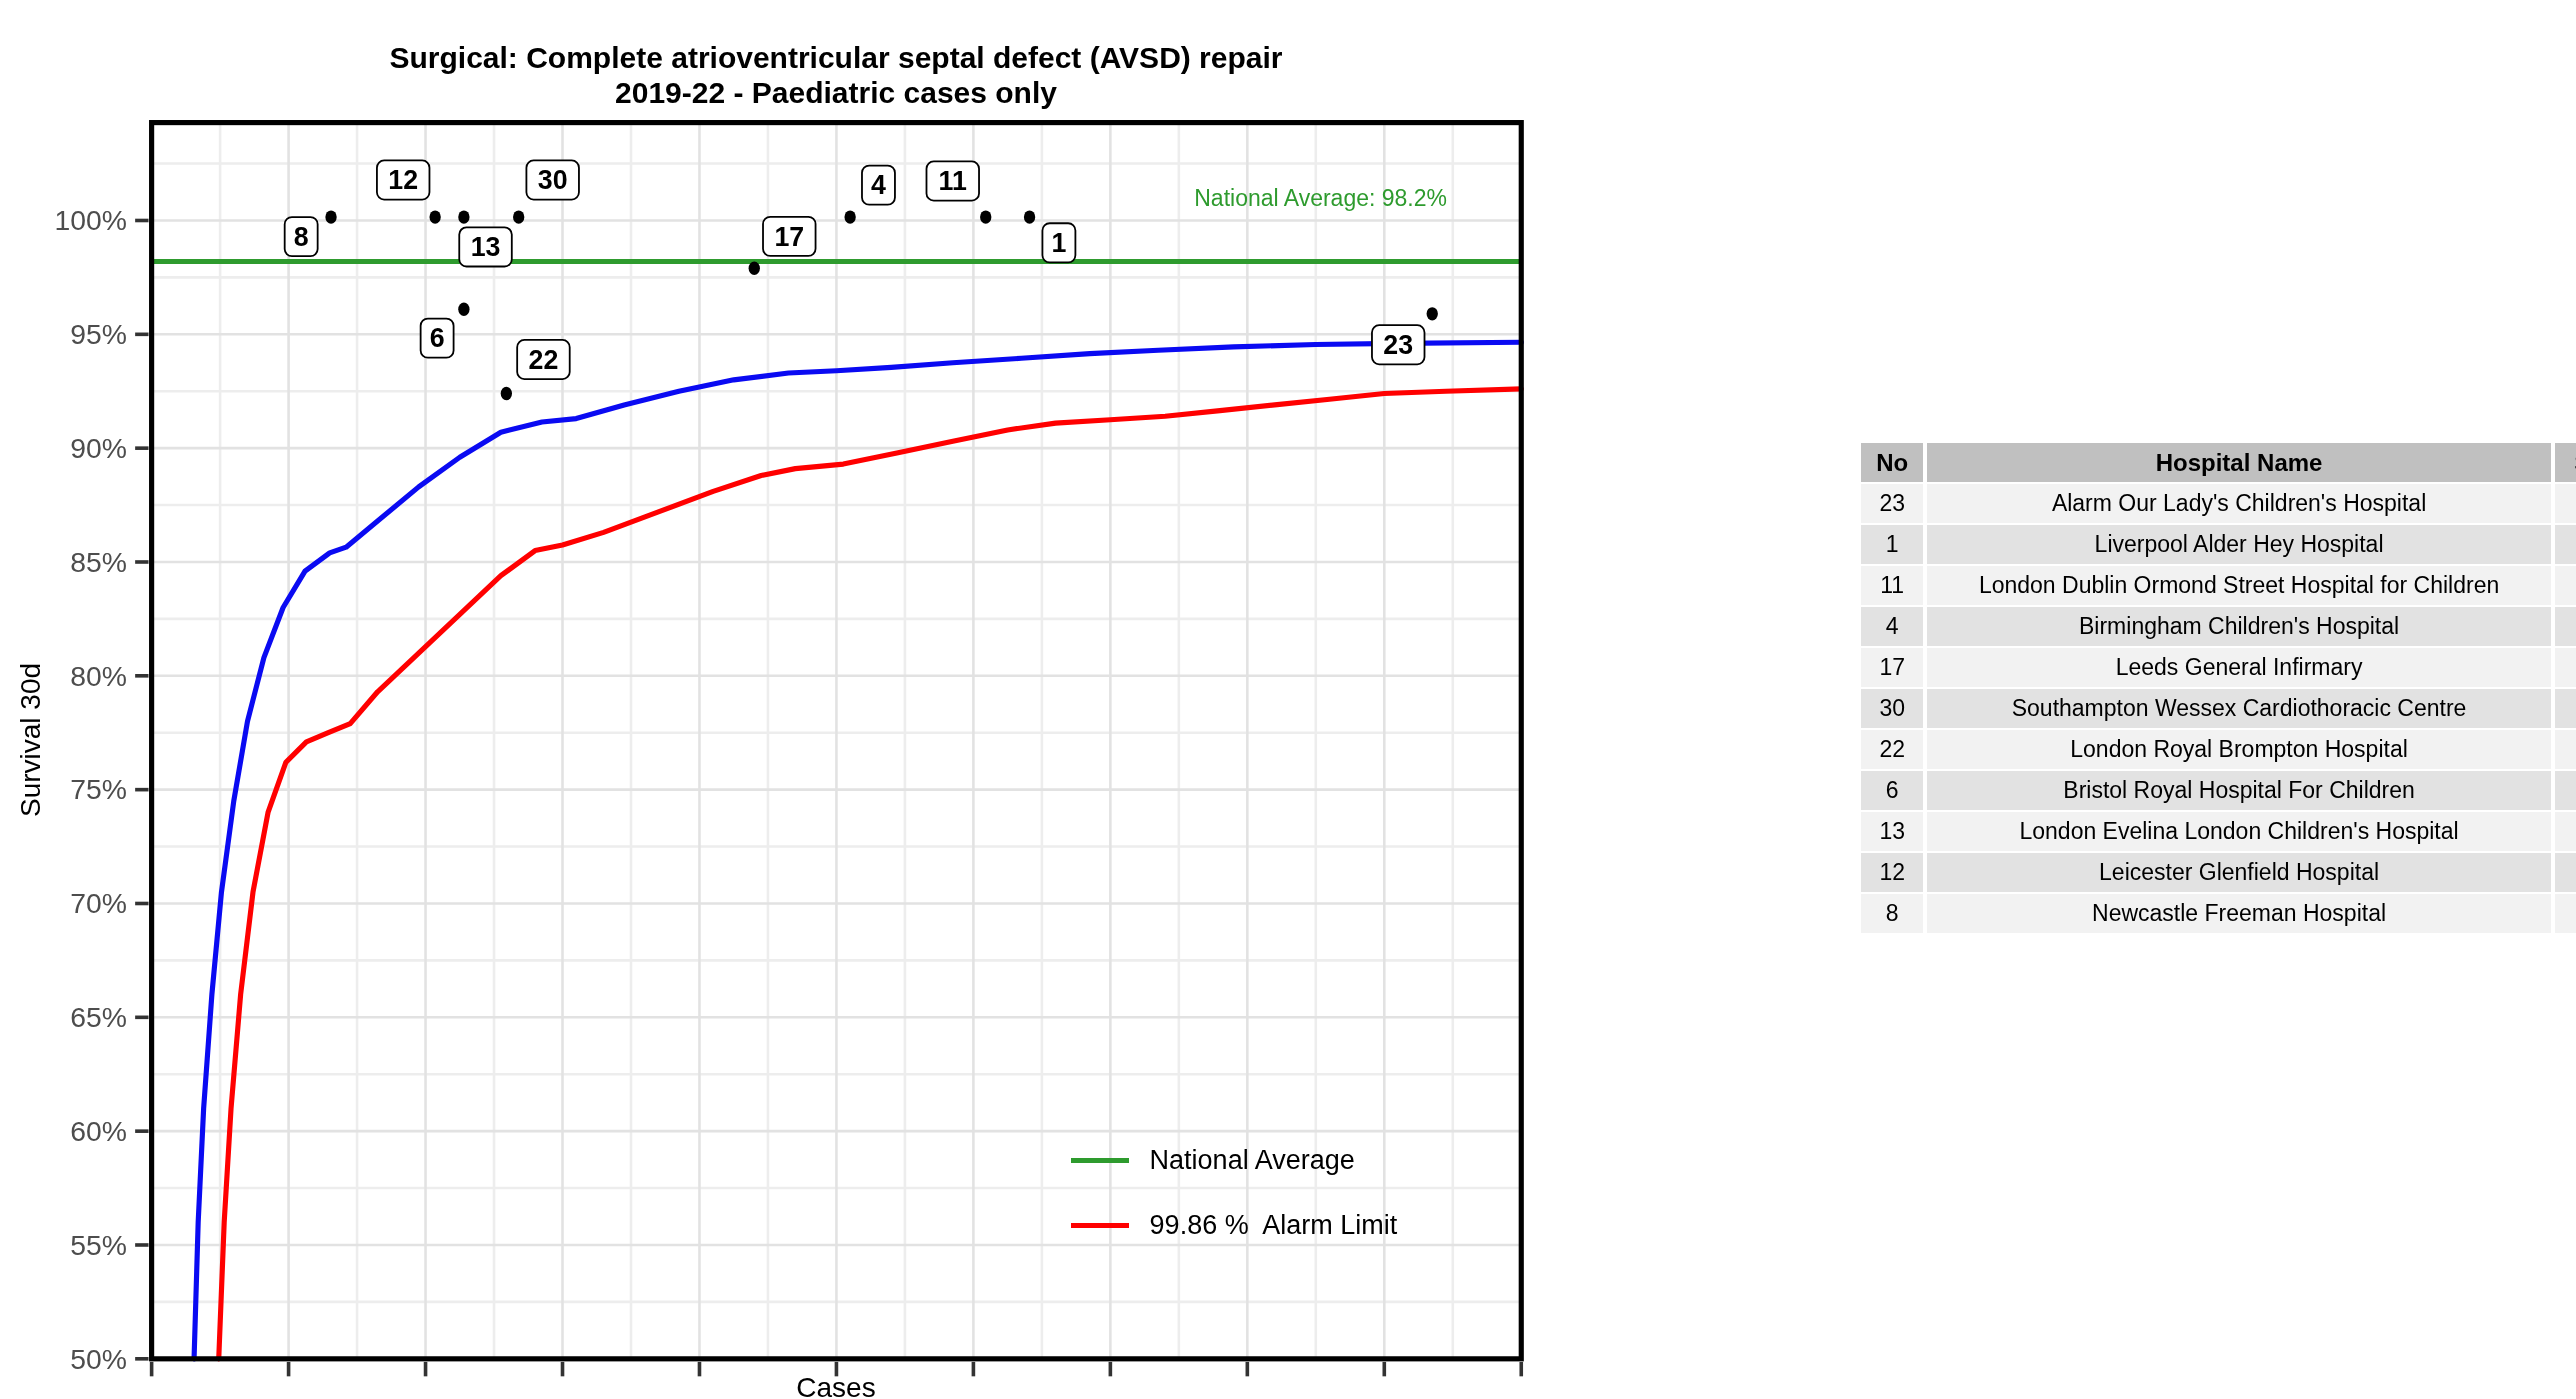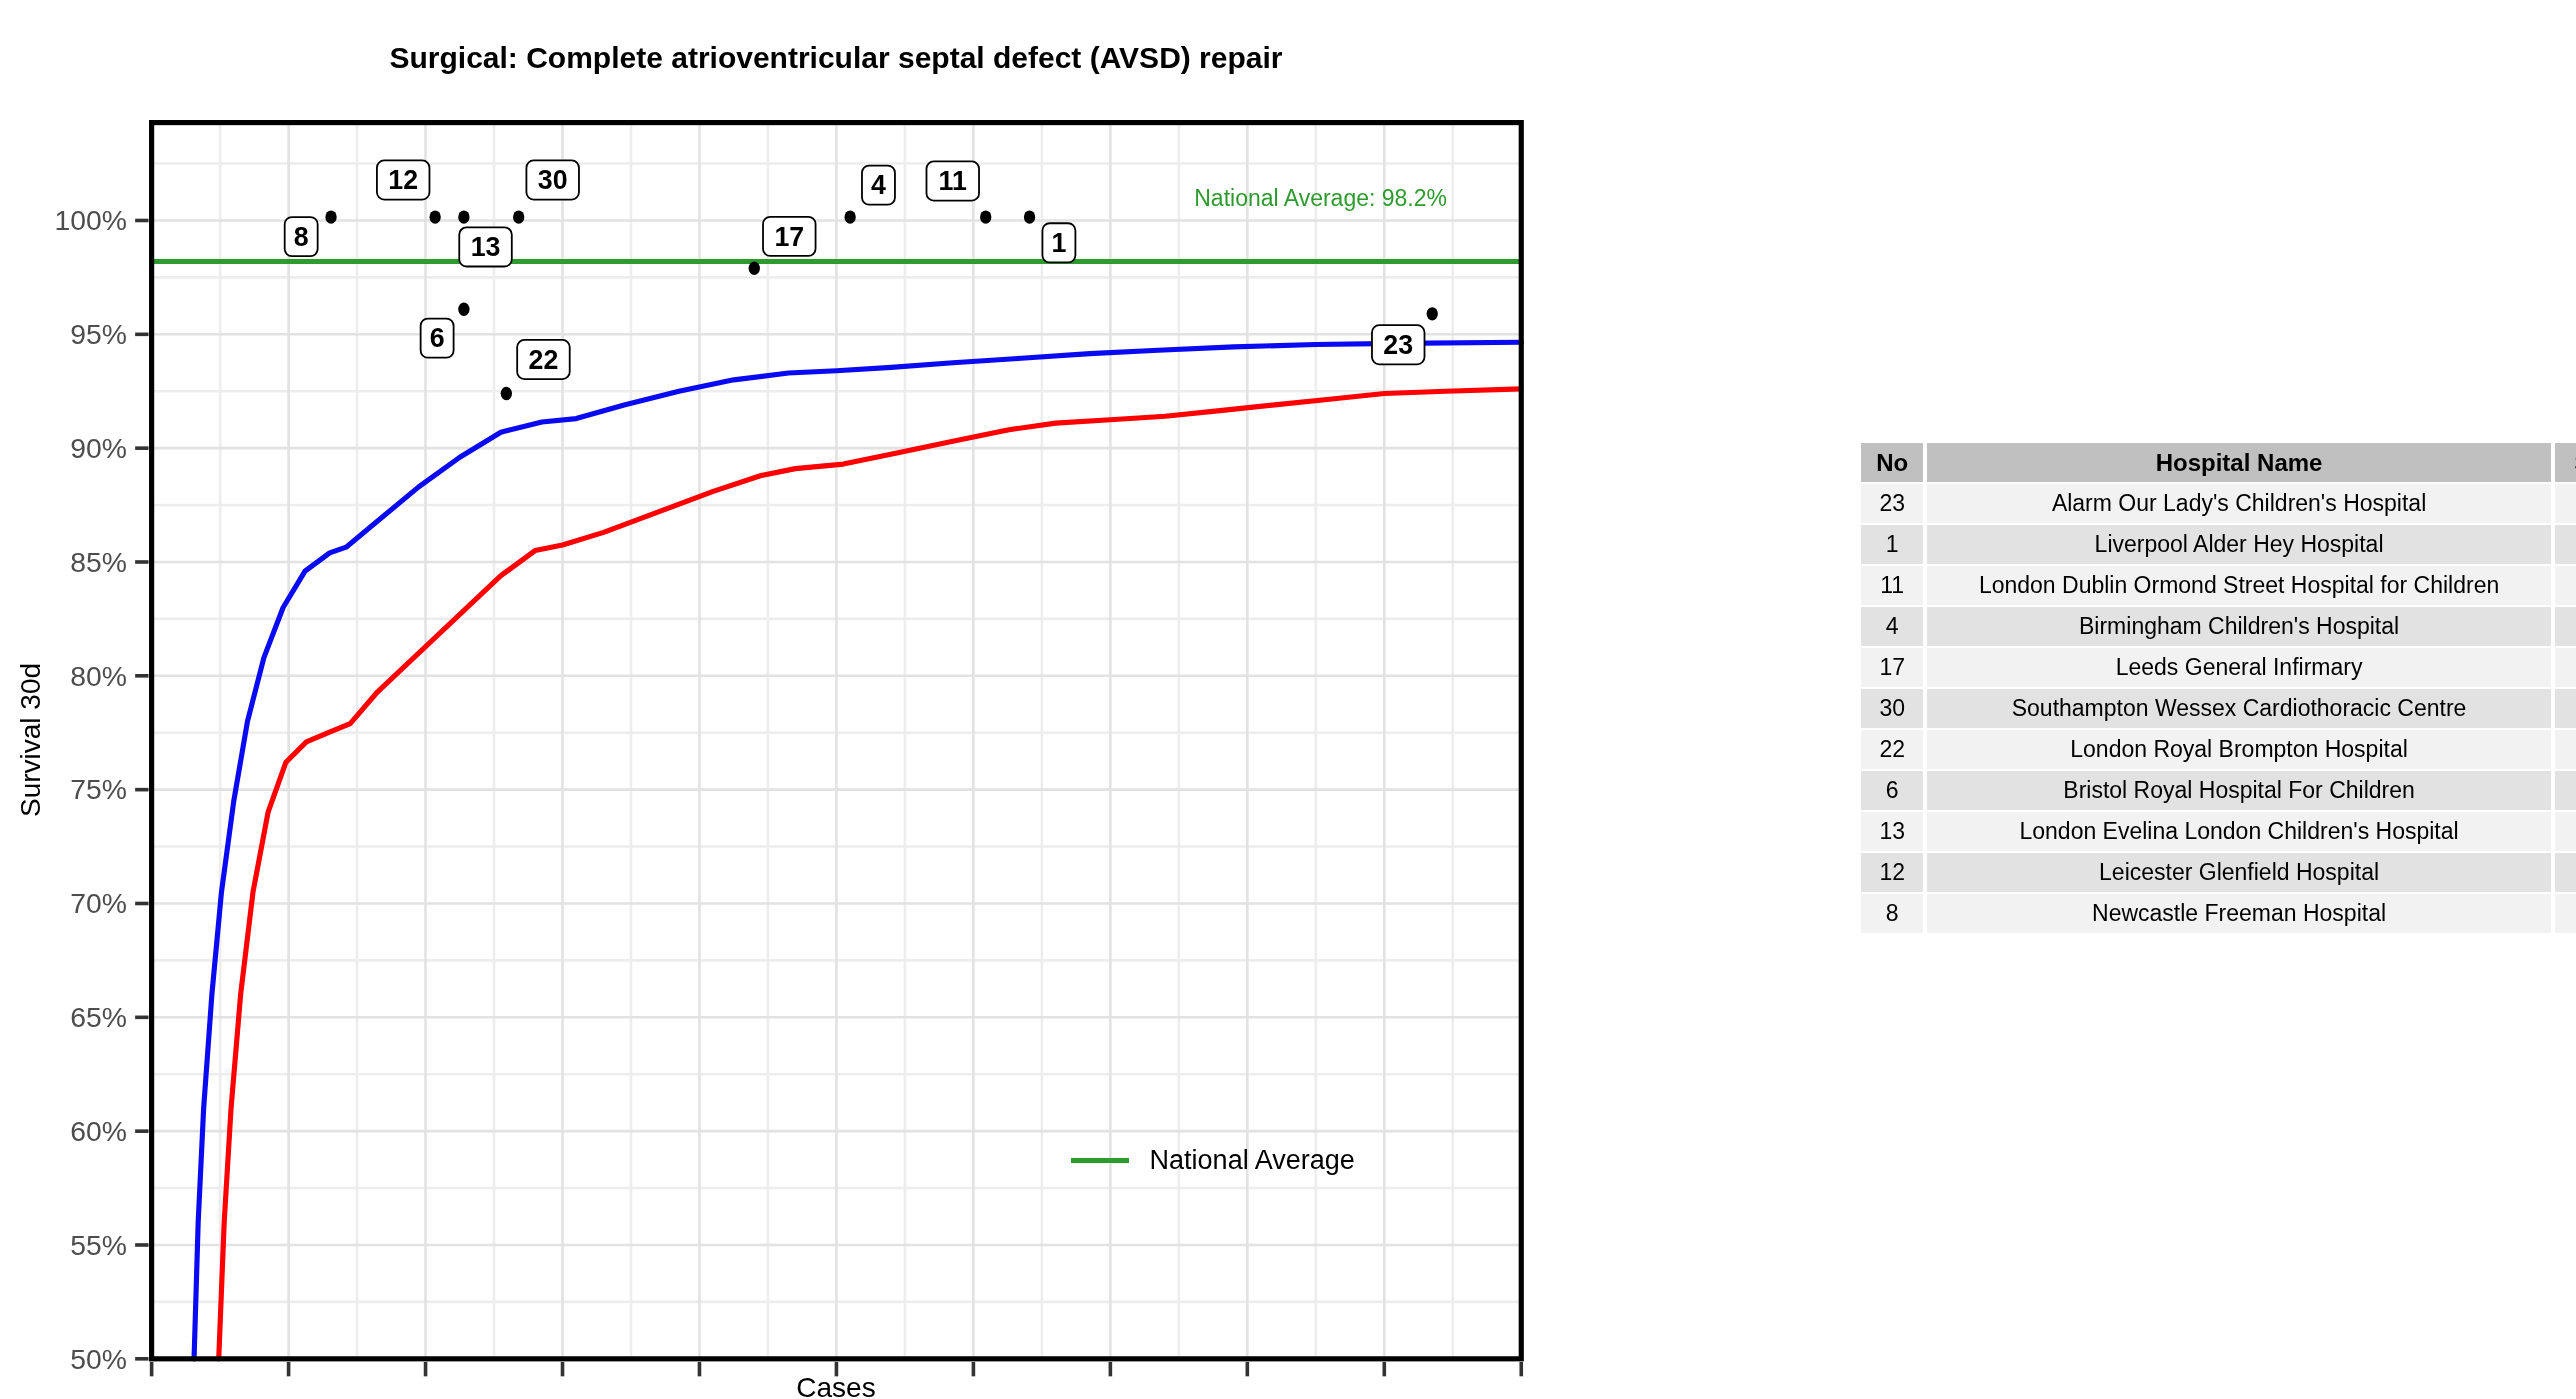--- a/index.html
+++ b/index.html
@@ -159,29 +159,34 @@
     <ellipse cx="1998.419" cy="421.42541436464035" rx="11" ry="13" fill="#000000"></ellipse>
     <rect x="2023.4189999999999" y="433.42541436464035" width="64" height="76" rx="14" ry="14" fill="#ffffff" stroke="#000" stroke-width="3.5"></rect>
     <text x="2055.419" y="489.42541436464035" text-anchor="middle" font-size="52" font-weight="bold" fill="#000" font-family="Liberation Sans, sans-serif">1</text>
     <ellipse cx="2780.165" cy="609.2707182320437" rx="11" ry="13" fill="#000000"></ellipse>
     <rect x="2663.165" y="631.2707182320437" width="102" height="76" rx="14" ry="14" fill="#ffffff" stroke="#000" stroke-width="3.5"></rect>
     <text x="2714.165" y="687.2707182320437" text-anchor="middle" font-size="52" font-weight="bold" fill="#000" font-family="Liberation Sans, sans-serif">23</text>
   </svg>
 
 <div class="chart-title">
   <div>Surgical: Complete atrioventricular septal defect (AVSD) repair</div>
+  <div>2019-22 - Paediatric cases only</div>
 </div>
 <div class="y-axis-title">Survival 30d</div>
 <div class="x-axis-title">Cases</div>
 <div class="nat-avg-annotation" style="color: rgb(46, 155, 46);">National Average: 98.2%</div>
 
 <div class="legend">
   <div class="legend-item">
     <span class="legend-swatch" style="background: rgb(46, 155, 46);"></span>
     <span class="legend-label">National Average</span>
+  </div>
+  <div class="legend-item">
+    <span class="legend-swatch" style="background: rgb(255, 0, 0);"></span>
+    <span class="legend-label">99.86 %  Alarm Limit</span>
   </div>
 </div>
 
 <table class="hospital-table">
   <thead>
     <tr>
       <th class="col-no">No</th>
       <th class="col-hospital">Hospital Name</th>
       <th class="col-survival">Survival 30d</th>
     </tr>

